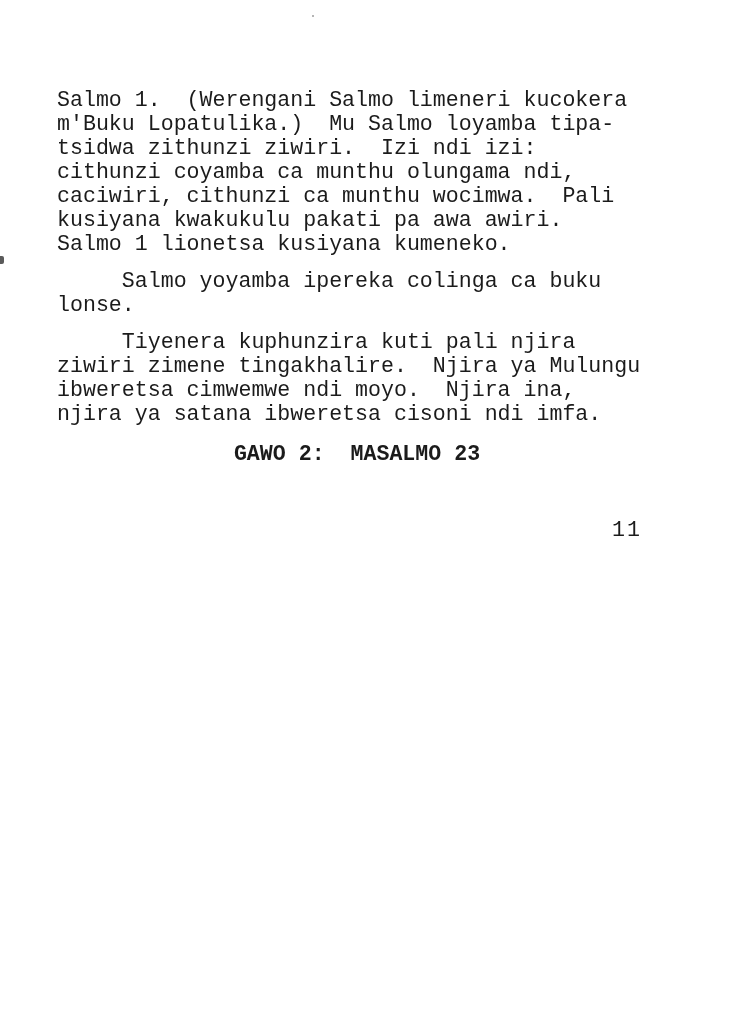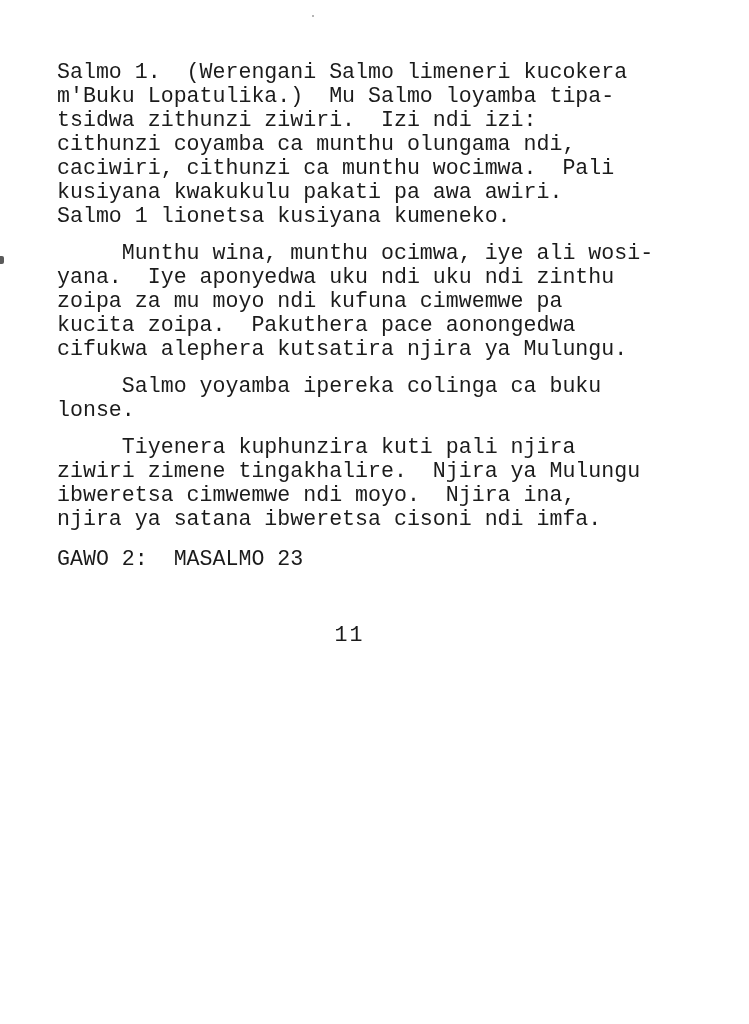--- a/index.html
+++ b/index.html
@@ -12,47 +12,48 @@
     width: 749px;
     height: 1024px;
     background: #ffffff;
     overflow: hidden;
     font-family: "Liberation Mono", "DejaVu Sans Mono", monospace;
     color: #1b1b1b;
   }
   .text-block {
     position: absolute;
     left: 57px;
-    top: 60px;
+    top: 88px;
     width: 600px;
     font-size: 21.6px;
     line-height: 24px;
   }
   .para {
     margin: 0;
     white-space: pre;          
     font-family: inherit;
     font-size: inherit;
     line-height: inherit;
   }
   .para + .para {
     margin-top: 13px;          
   }
   .section-heading {
     margin: 16px 0 18px 0;
-    font-weight: normal;
+    font-weight: bold;
     white-space: pre;
     font-family: inherit;
     font-size: inherit;
     line-height: inherit;
+    text-align: center;
   }
   .page-number-row {
     margin-top: 52px;
     width: 585px;
-    text-align: center;
+    text-align: right;
   }
   .page-number {
     letter-spacing: 2px;
   }
   
   .speck-left-edge {
     position: absolute;
     left: 0;
     top: 256px;
     width: 4px;
@@ -81,25 +82,20 @@
 
     <p class="para">Salmo 1.  (Werengani Salmo limeneri kucokera
 m'Buku Lopatulika.)  Mu Salmo loyamba tipa-
 tsidwa zithunzi ziwiri.  Izi ndi izi:
 cithunzi coyamba ca munthu olungama ndi,
 caciwiri, cithunzi ca munthu wocimwa.  Pali
 kusiyana kwakukulu pakati pa awa awiri.
 Salmo 1 lionetsa kusiyana kumeneko.</p>
 
 
-    <p class="para">     Munthu wina, munthu ocimwa, iye ali wosi-
-yana.  Iye aponyedwa uku ndi uku ndi zinthu
-zoipa za mu moyo ndi kufuna cimwemwe pa
-kucita zoipa.  Pakuthera pace aonongedwa
-cifukwa alephera kutsatira njira ya Mulungu.</p>
 
     <p class="para">     Salmo yoyamba ipereka colinga ca buku
 lonse.</p>
 
     <p class="para">     Tiyenera kuphunzira kuti pali njira
 ziwiri zimene tingakhalire.  Njira ya Mulungu
 ibweretsa cimwemwe ndi moyo.  Njira ina,
 njira ya satana ibweretsa cisoni ndi imfa.</p>
 
     <h2 class="section-heading">GAWO 2:  MASALMO 23</h2>

